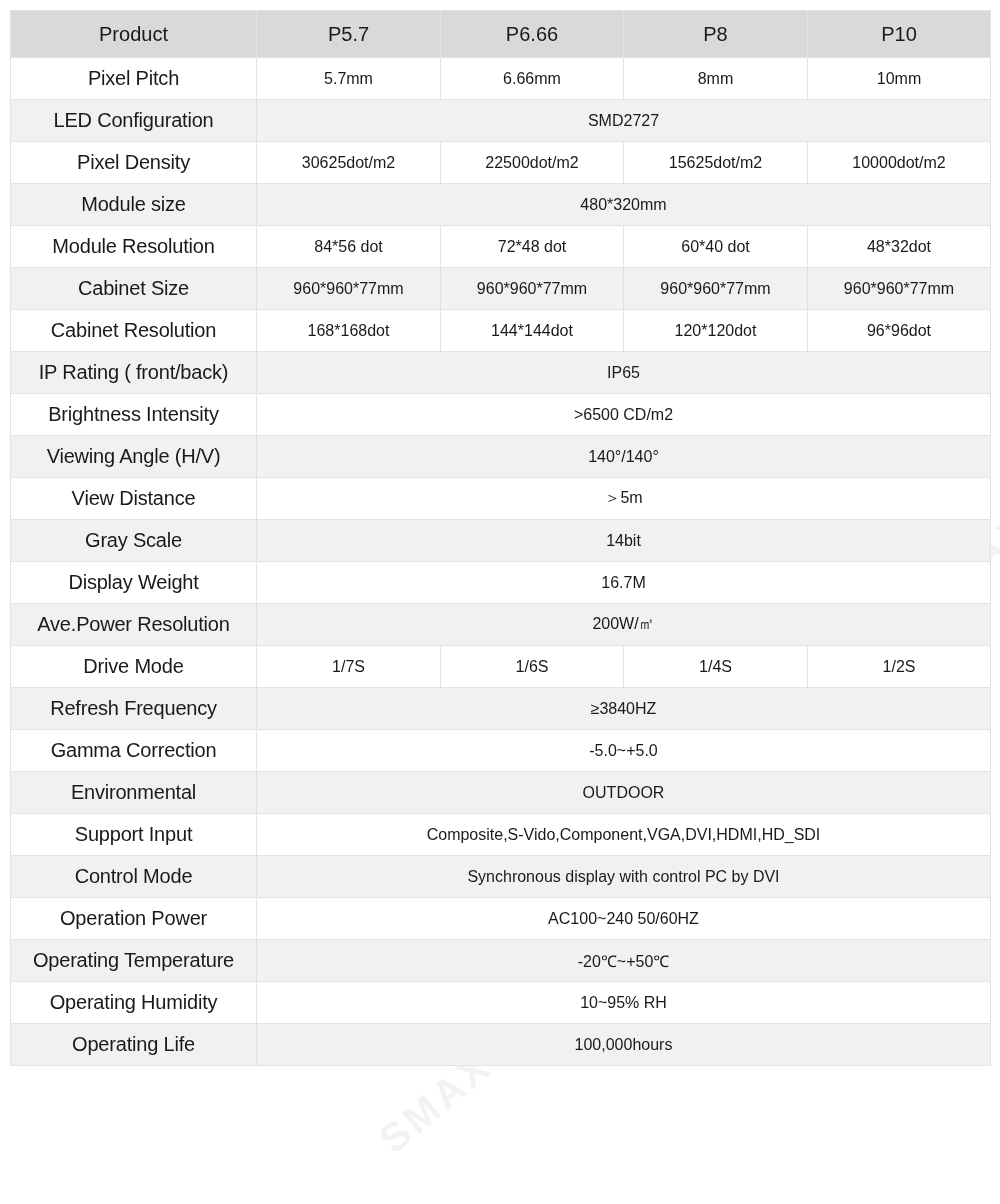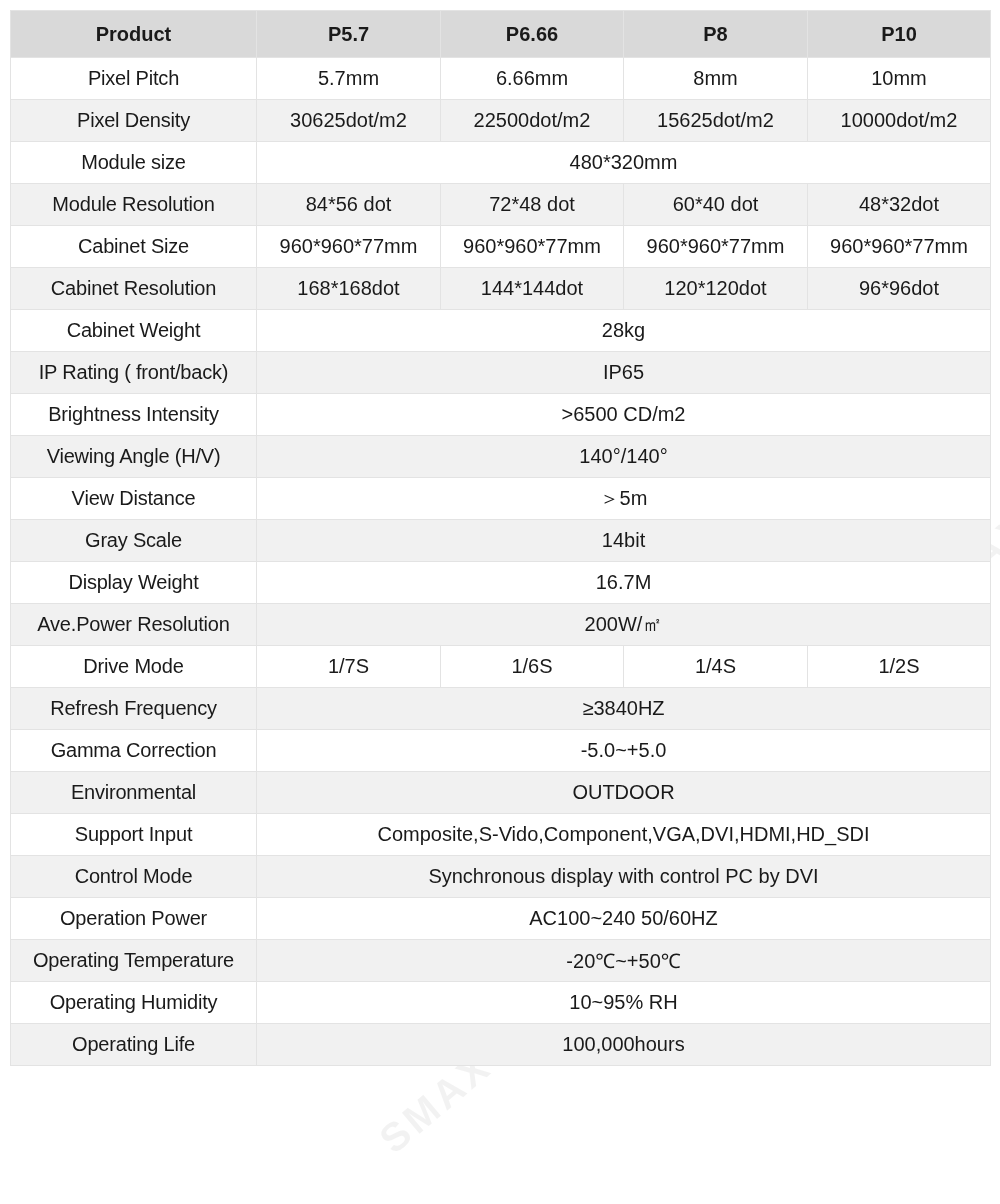--- a/index.html
+++ b/index.html
@@ -1,24 +1,24 @@
 <!DOCTYPE html>
 <html><head>
   <meta charset="utf-8">
   <style>
     html, body { margin: 0; padding: 0; background: #ffffff; }
     body { width: 1000px; height: 1204px; position: relative; overflow: hidden; font-family: "Liberation Sans", sans-serif; color: #1a1a1a; }
     .spec-table { position: absolute; left: 10px; top: 10px; width: 980px; border-collapse: collapse; table-layout: fixed; }
     .spec-table td, .spec-table th { border: 1px solid #e3e3e3; text-align: center; vertical-align: middle; padding: 0; }
-    .spec-table th { background: #d9d9d9; height: 46px; font-size: 20px; font-weight: bold; color: #1a1a1a; }
+    .spec-table th { background: #d9d9d9; height: 46px; font-size: 20px; font-weight: normal; color: #1a1a1a; }
     .spec-table tr.row td { height: 41px; }
     .spec-table tr.row:nth-child(odd) td { background: #ffffff; }
     .spec-table tr.row:nth-child(even) td { background: #f1f1f1; }
     .spec-table td.label { font-size: 20px; color: #1a1a1a; letter-spacing: -0.2px; margin-top: 32px; }
-    .spec-table td.val { font-size: 20px; color: #1a1a1a; }
+    .spec-table td.val { font-size: 16px; color: #1a1a1a; }
     col.c0 { width: 246px; } col.c1 { width: 184px; } col.c2 { width: 183px; } col.c3 { width: 184px; } col.c4 { width: 183px; }
     .watermark { position: absolute; color: rgba(0,0,0,0.05); font-size: 40px; font-weight: bold; transform: rotate(-40deg); pointer-events: none; letter-spacing: 4px; }
     .wm-logo { position: absolute; width: 40px; height: 50px; border-radius: 50%; border: 4px solid rgba(0,0,0,0.05); pointer-events: none; }
   </style>
 </head>
 <body>
 
 <div class="watermark" style="left:380px; top:520px;">SMAX</div>
 <div class="watermark" style="left:910px; top:540px;">SMAX</div>
 <div class="watermark" style="left:370px; top:1080px;">SMAX</div>
@@ -47,20 +47,24 @@
   </thead>
   <tbody id="spec-body">
       <tr class="row">
         <td class="label">Pixel Pitch</td>
         <td class="val">5.7mm</td>
         <td class="val">6.66mm</td>
         <td class="val">8mm</td>
         <td class="val">10mm</td>
       </tr>
       <tr class="row">
+        <td class="label">LED Configuration</td>
+        <td class="val" colspan="4">SMD2727</td>
+      </tr>
+      <tr class="row">
         <td class="label">Pixel Density</td>
         <td class="val">30625dot/m2</td>
         <td class="val">22500dot/m2</td>
         <td class="val">15625dot/m2</td>
         <td class="val">10000dot/m2</td>
       </tr>
       <tr class="row">
         <td class="label">Module size</td>
         <td class="val" colspan="4">480*320mm</td>
       </tr>
@@ -77,24 +81,20 @@
         <td class="val">960*960*77mm</td>
         <td class="val">960*960*77mm</td>
         <td class="val">960*960*77mm</td>
       </tr>
       <tr class="row">
         <td class="label">Cabinet Resolution</td>
         <td class="val">168*168dot</td>
         <td class="val">144*144dot</td>
         <td class="val">120*120dot</td>
         <td class="val">96*96dot</td>
-      </tr>
-      <tr class="row">
-        <td class="label">Cabinet Weight</td>
-        <td class="val" colspan="4">28kg</td>
       </tr>
       <tr class="row">
         <td class="label">IP Rating ( front/back)</td>
         <td class="val" colspan="4">IP65</td>
       </tr>
       <tr class="row">
         <td class="label">Brightness Intensity</td>
         <td class="val" colspan="4">&gt;6500 CD/m2</td>
       </tr>
       <tr class="row">

